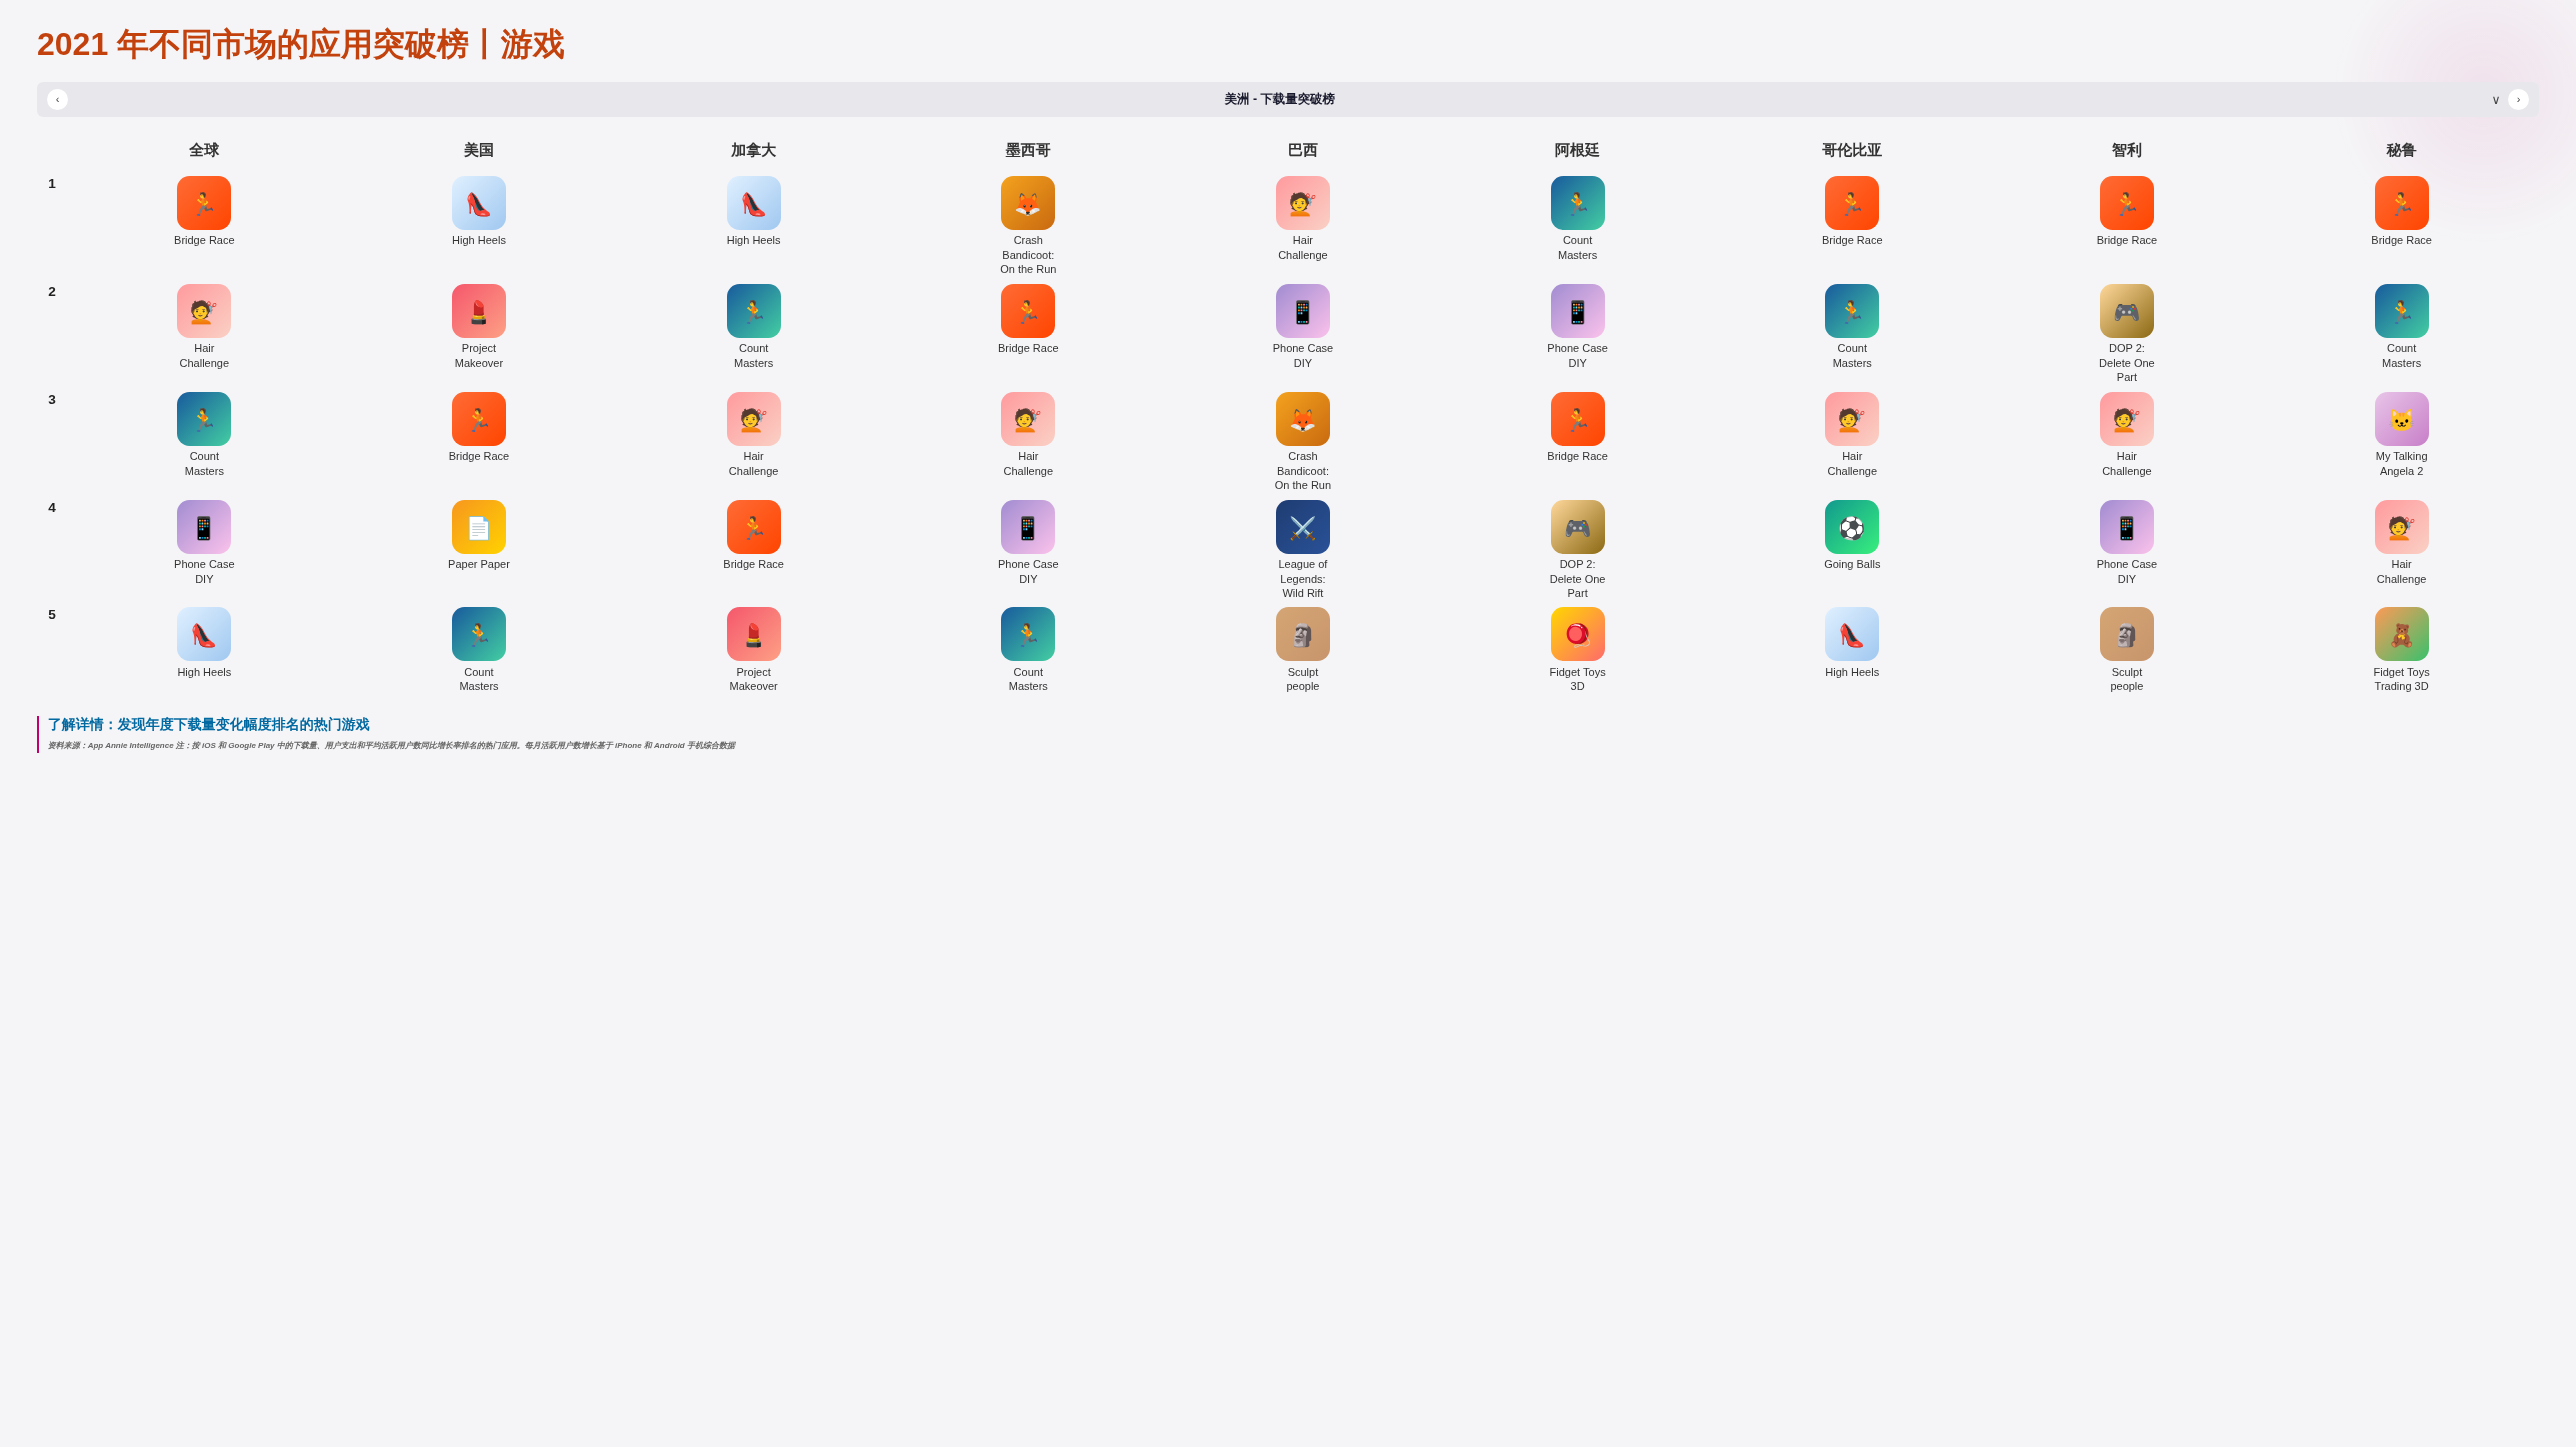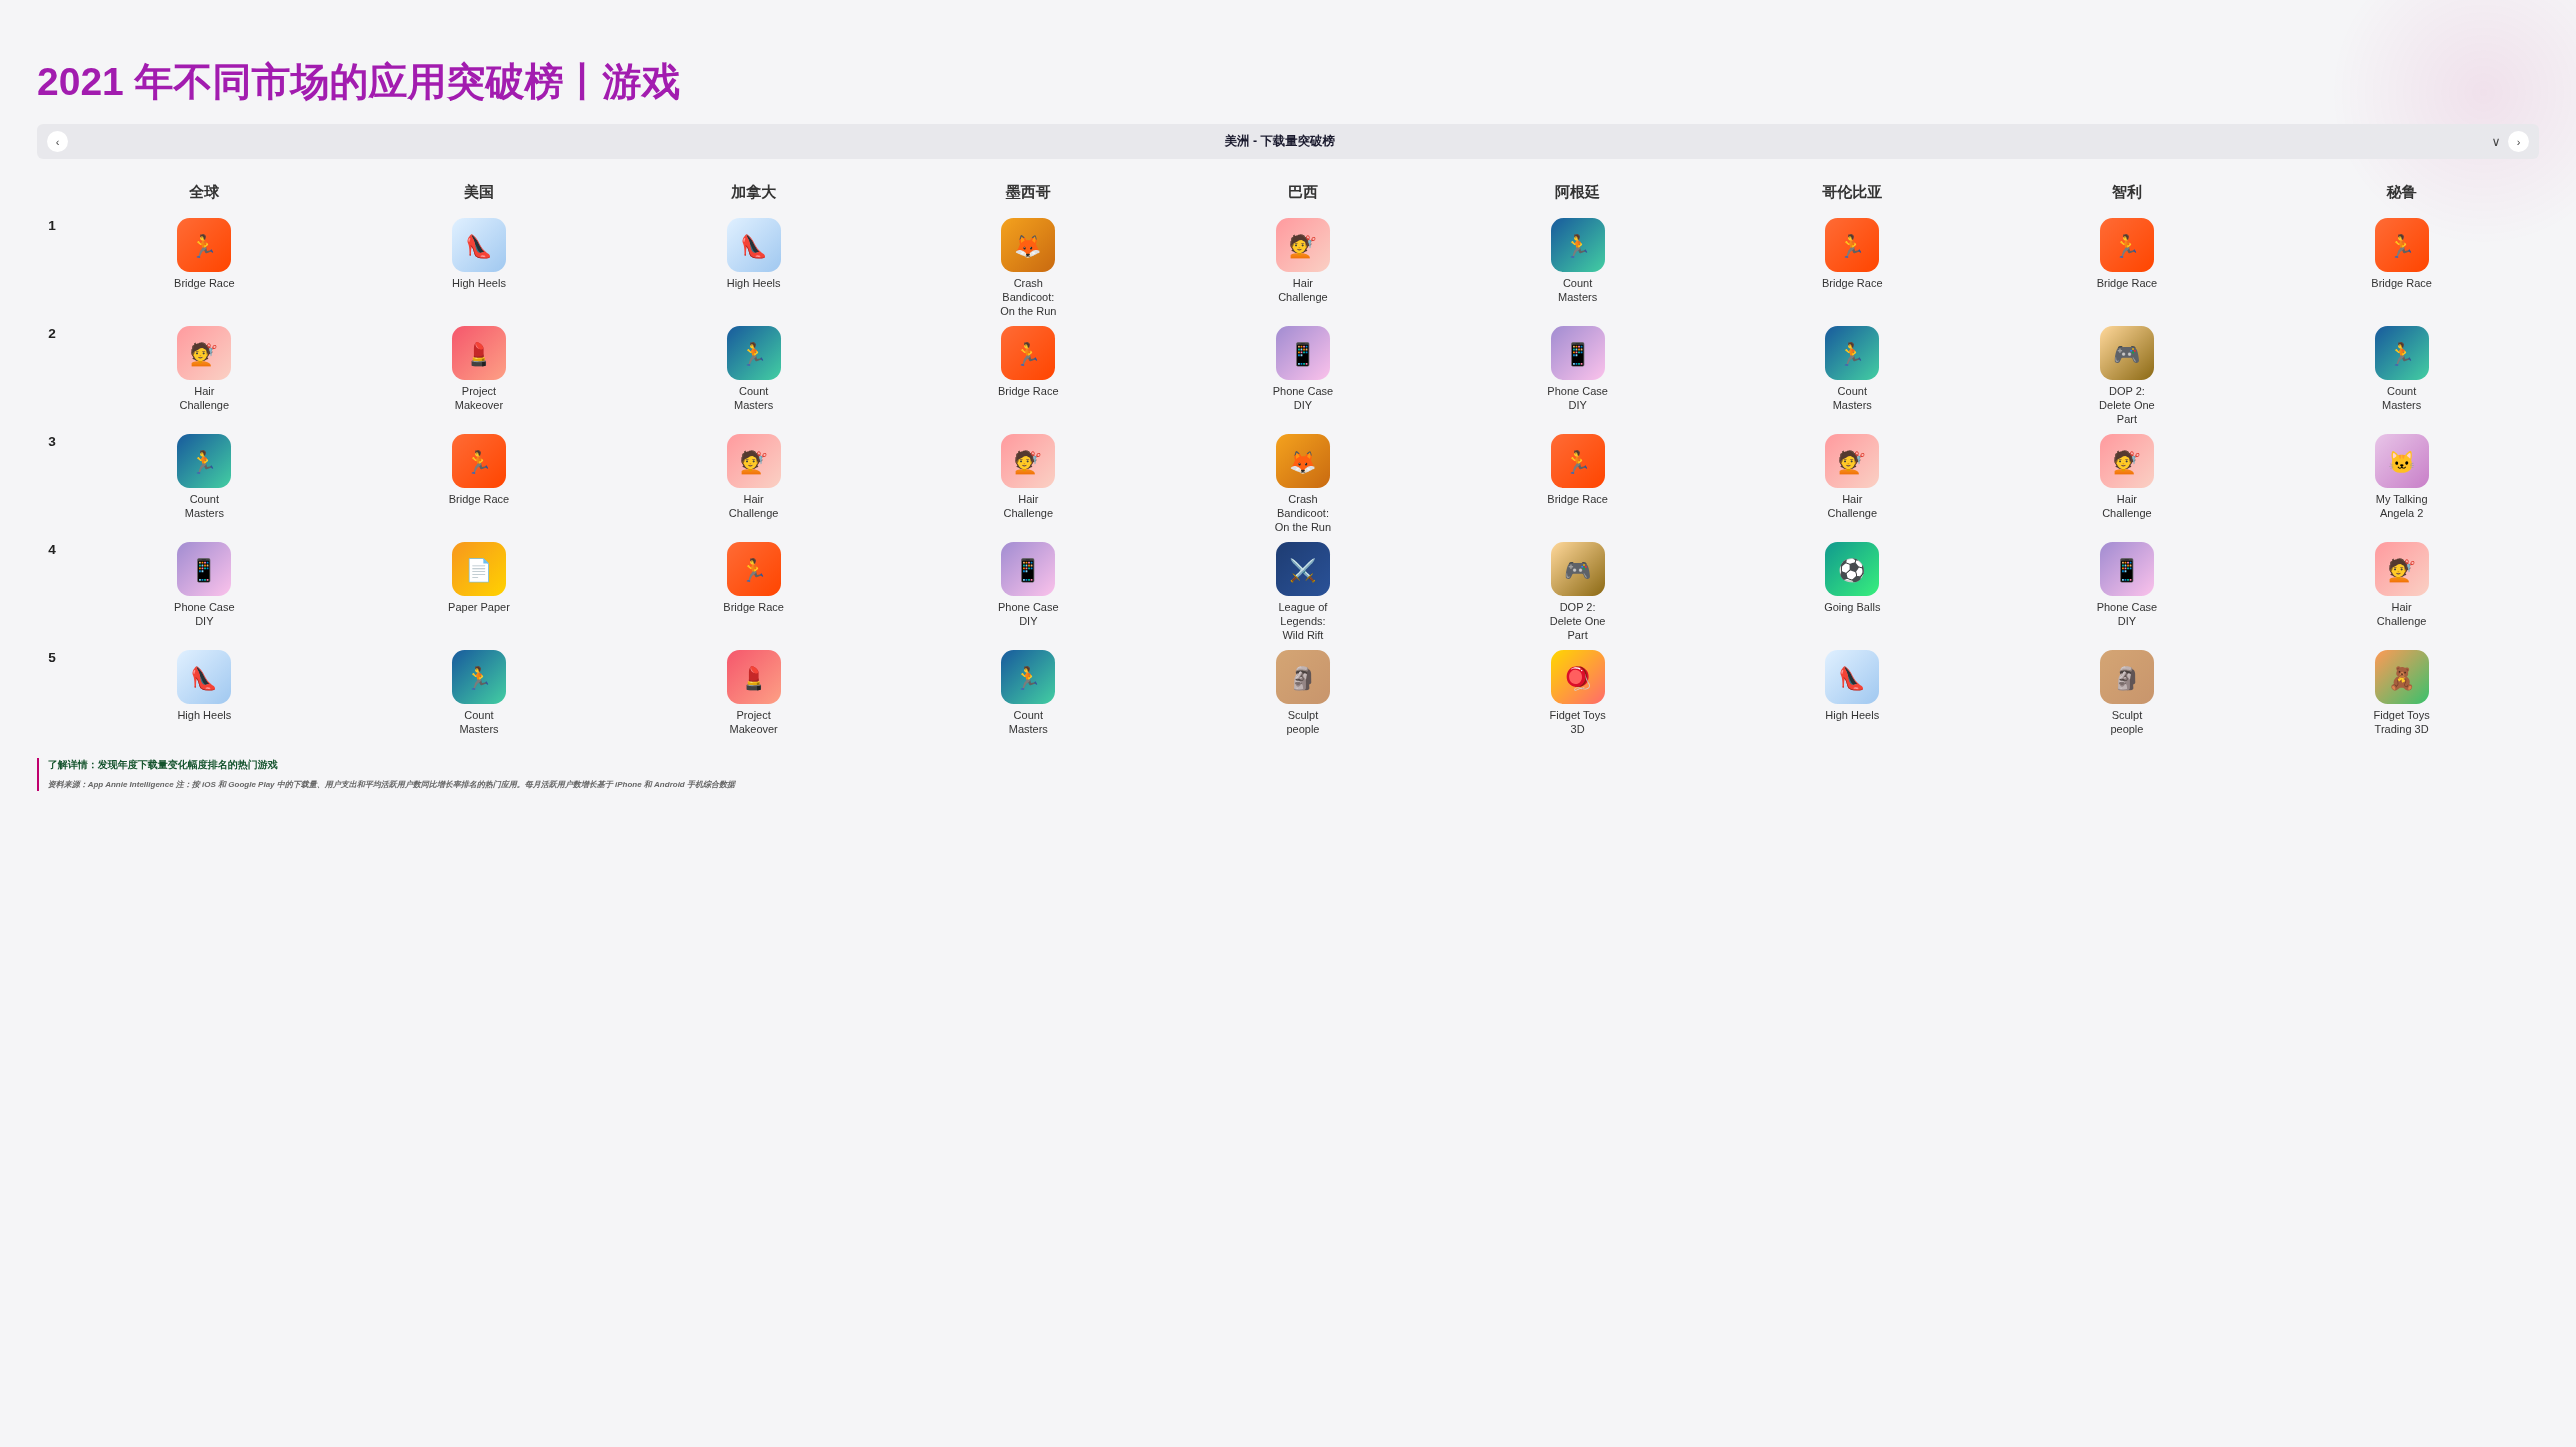--- a/index.html
+++ b/index.html
@@ -9,26 +9,25 @@
       min-height: 100vh;
       padding: 25px 37px;
     }
     .category-label {
       color: #c0006e;
       font-size: 11px;
       font-weight: 600;
       margin-bottom: 6.2px;
     }
     .main-title {
-      font-size: 39px;
+      font-size: 32px;
       font-weight: 800;
-      color: #a21caf;
+      color: #c2410c;
       margin-bottom: 18.6px;
       line-height: 1.2;
-      margin-top: 34px;
     }
     .nav-bar {
       display: flex;
       align-items: center;
       background: #e8e8ec;
       border-radius: 6.2px;
       padding: 0 10px;
       height: 35px;
       margin-bottom: 18.6px;
       gap: 7.4px;
@@ -122,23 +121,23 @@
       text-align: center;
       line-height: 1.3;
       max-width: 62px;
     }
     .footer-section {
       margin-top: 18.6px;
       border-left: 2.5px solid #c0006e;
       padding-left: 8.7px;
     }
     .footer-link {
-      font-size: 10px;
+      font-size: 14px;
       font-weight: 700;
-      color: #14532d;
+      color: #0369a1;
       text-decoration: none;
       display: block;
       margin-bottom: 6.2px;
     }
     .footer-note {
       font-size: 8px;
       color: #666;
       font-style: italic;
       line-height: 1.6;
       font-weight: bold;

